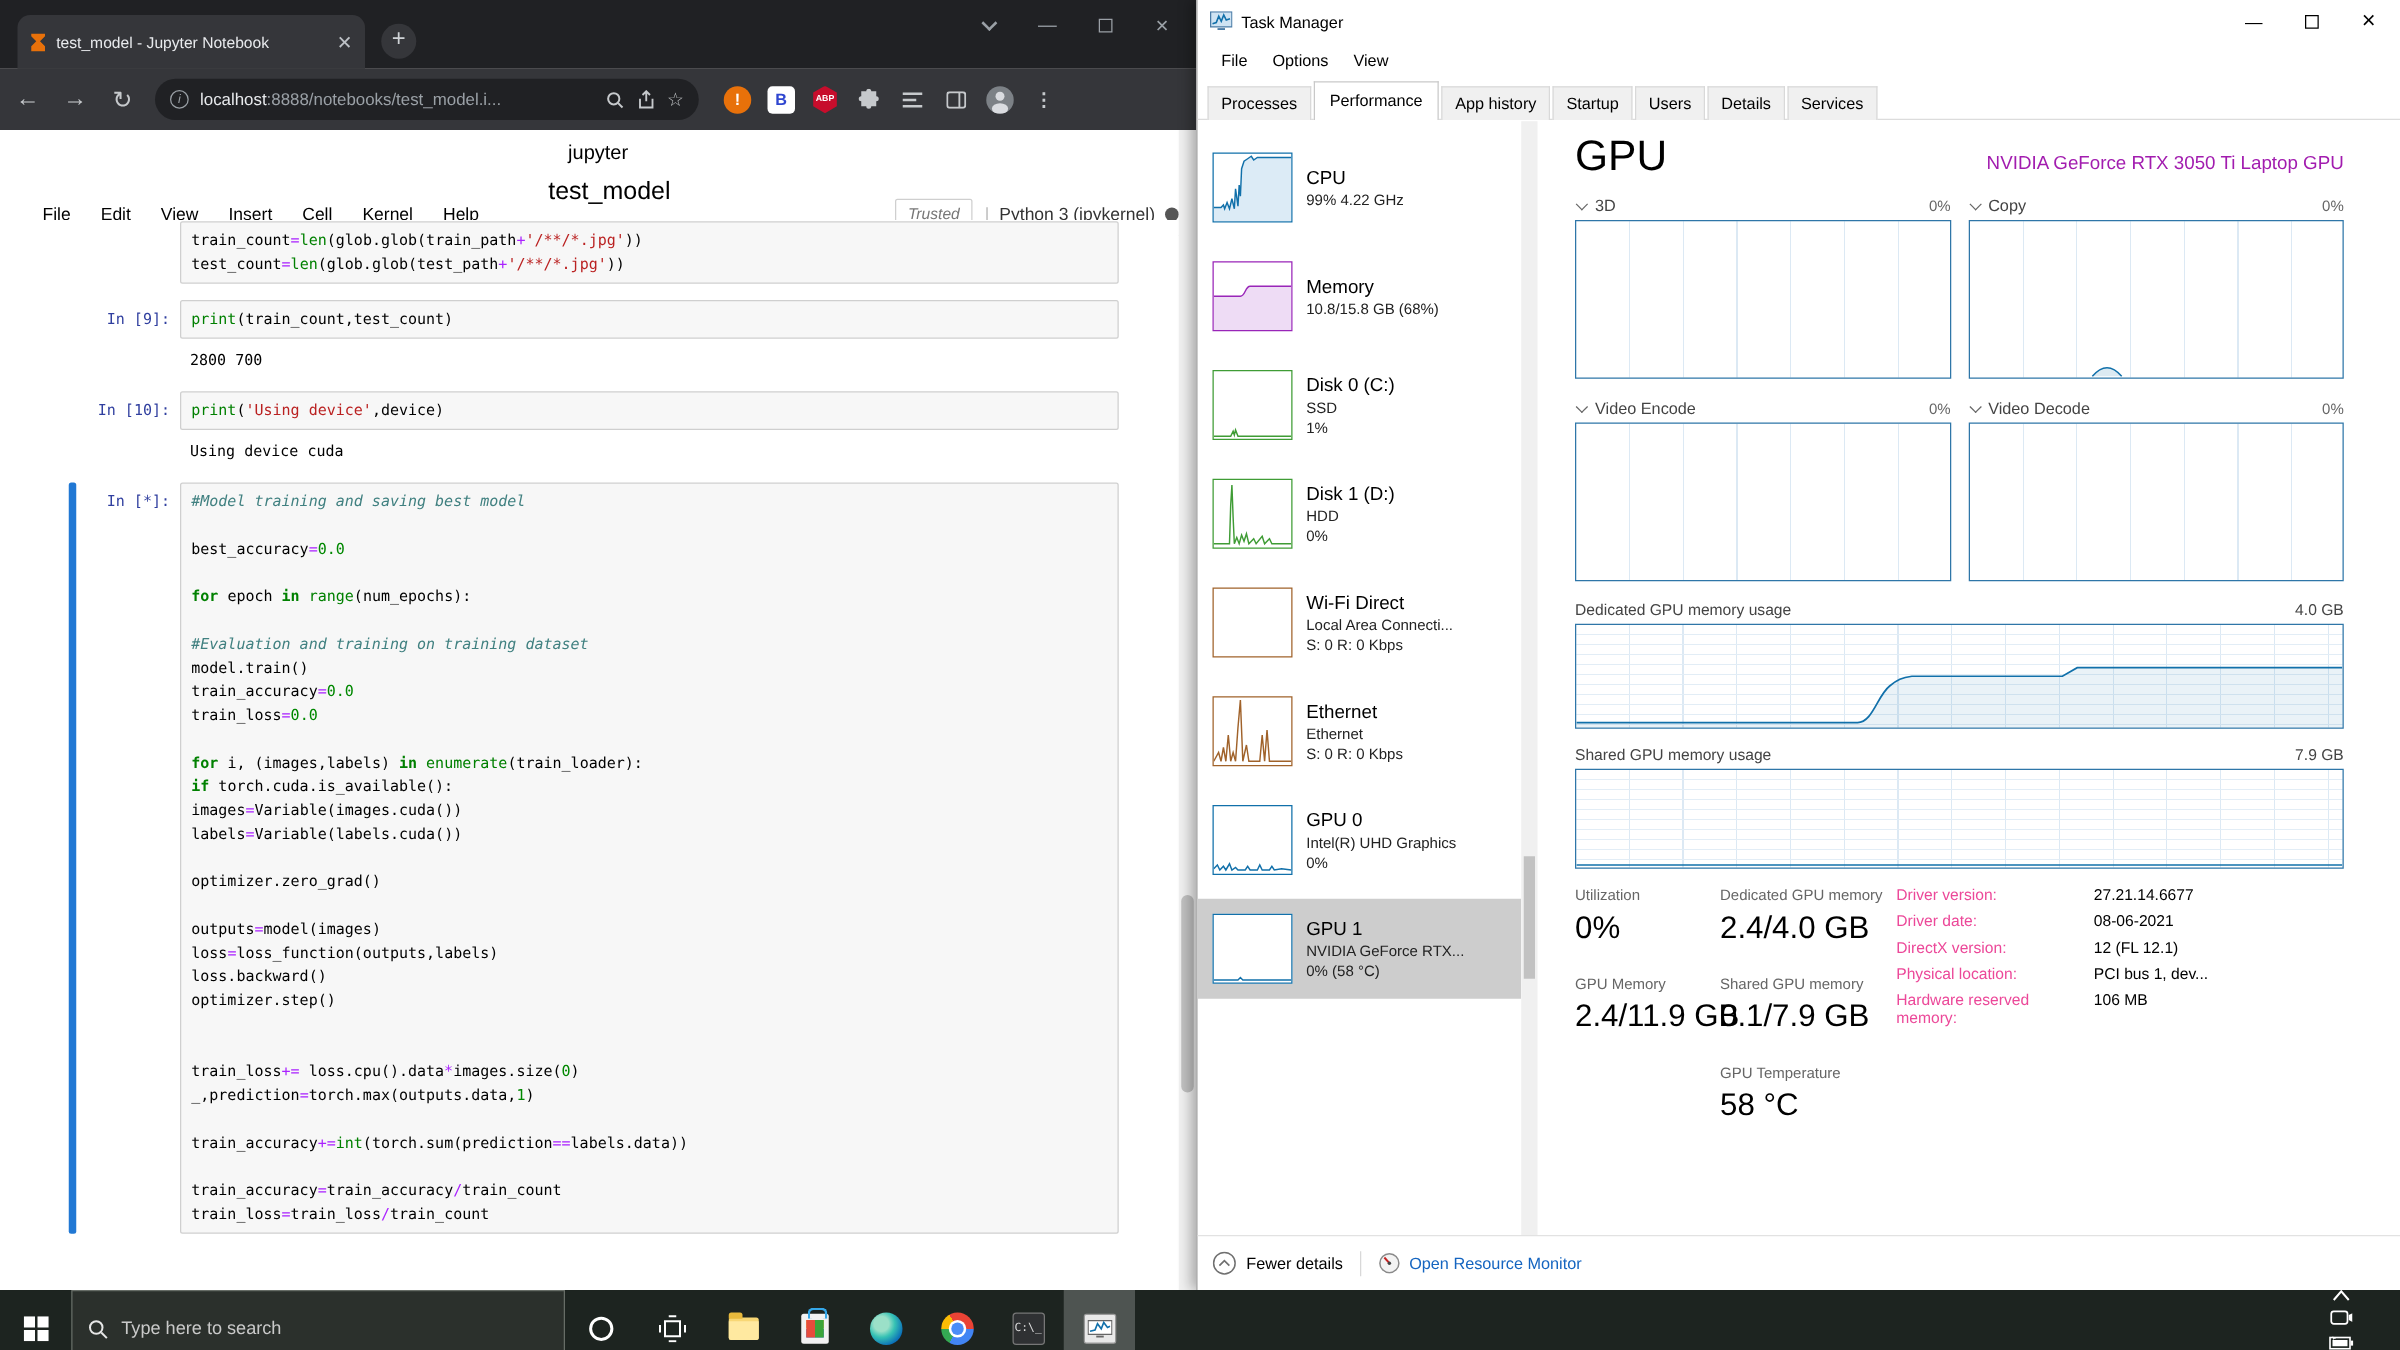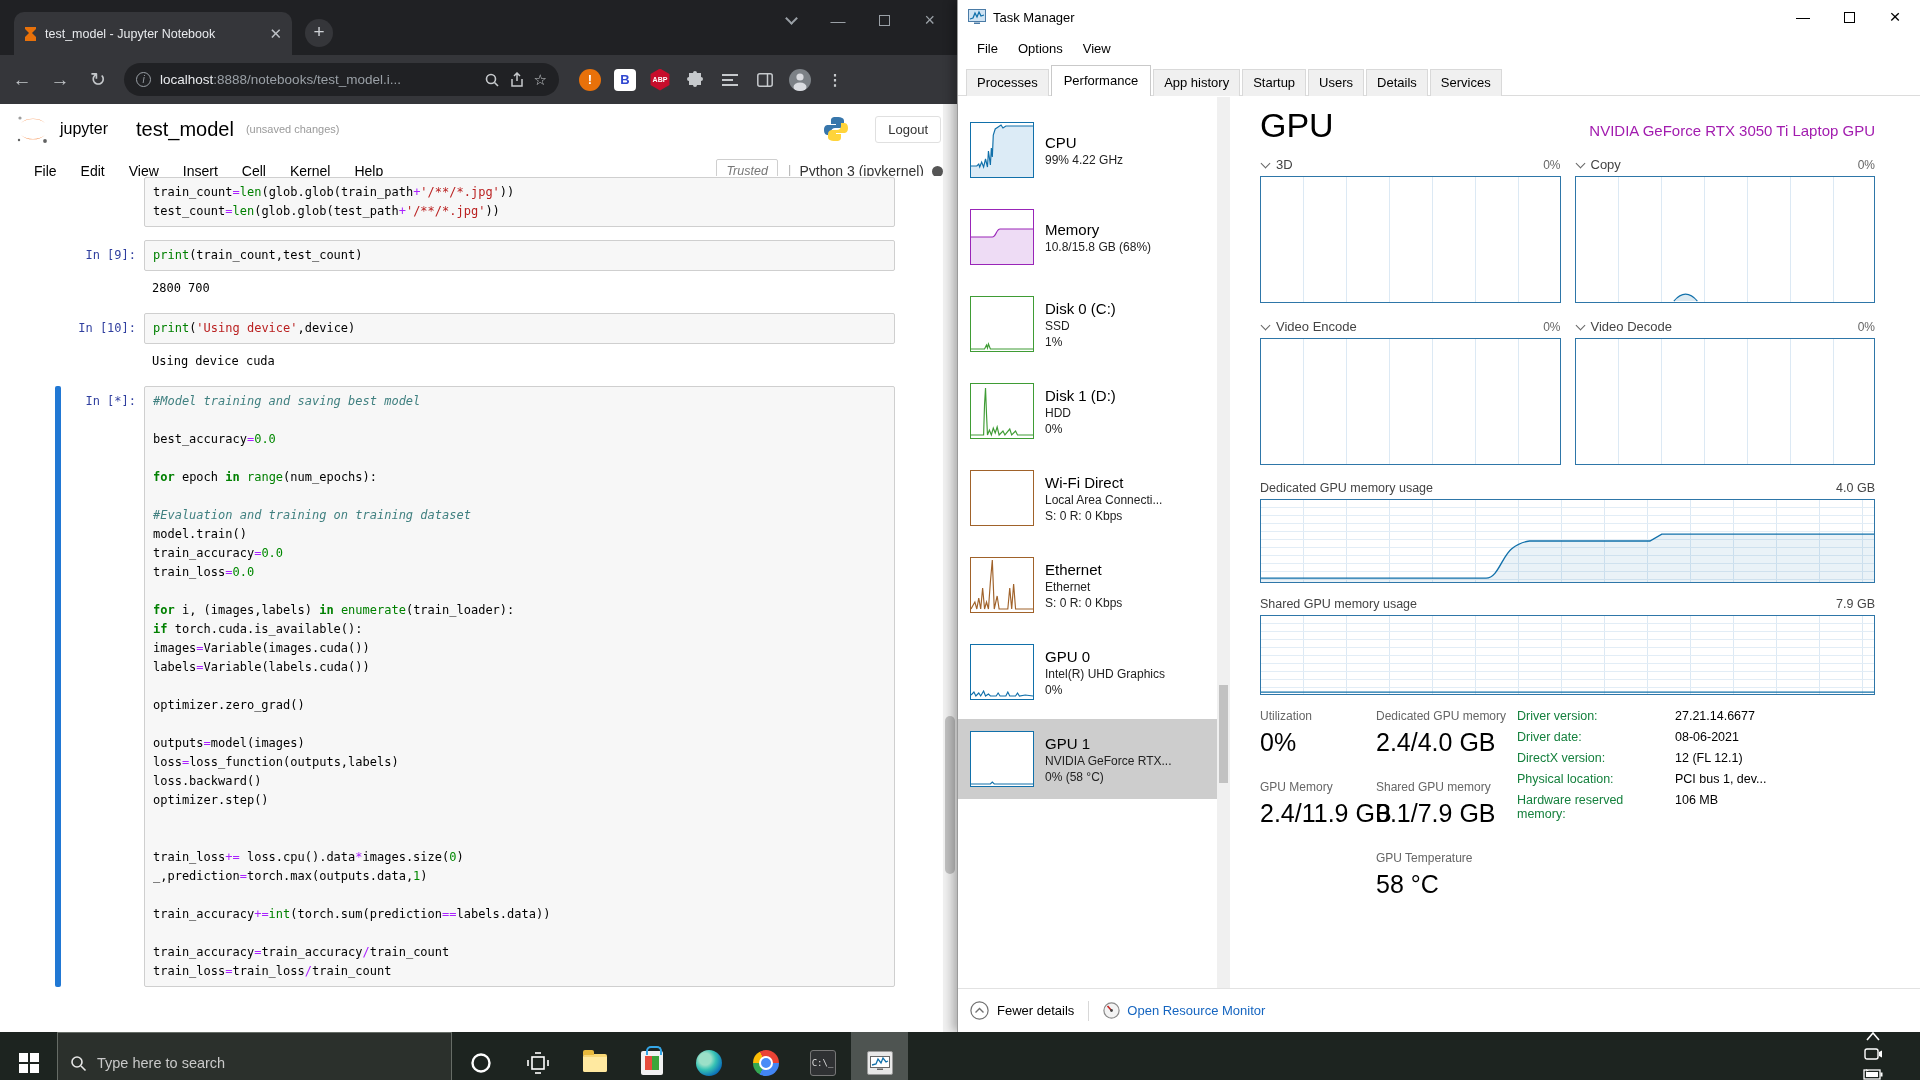--- a/index.html
+++ b/index.html
@@ -29,21 +29,21 @@
   .extic{width:22px;height:22px;display:flex;align-items:center;justify-content:center;font-weight:bold;flex:none;}
   .e-error-badge{background:#e8710a;border-radius:50%;color:#fff;font-size:13px;}
   .e-bitwarden{background:#fff;border-radius:4px;color:#2f46d0;font-size:13px;}
   .e-adblock-plus{background:#c70d2c;border-radius:5px;color:#fff;font-size:7px;clip-path:polygon(50% 0,93% 25%,93% 75%,50% 100%,7% 75%,7% 25%);}
   .e-extensions-puzzle{color:#c6c9cc;}
   .e-reading-list,.e-side-panel{color:#c6c9cc;}
   .e-profile-avatar{background:#7c8186;border-radius:50%;overflow:hidden;}
   .e-more-menu{color:#c6c9cc;font-size:15px;}
 
   
-  #jheader{height:50px;display:flex;align-items:center;padding:0 16px;gap:10px;background:#fff;}
+  #jheader{height:50px;display:flex;align-items:center;padding:0 16px;gap:10px;background:#fff;flex-direction:column;}
   #jlogo{display:flex;align-items:flex-end;gap:4px;}
   #jtitle{font-size:20px;color:#000;margin-left:18px;}
   #jsub{font-size:11px;color:#9a9a9a;margin-left:2px;}
   #jhead-right{margin-left:auto;display:flex;align-items:center;gap:26px;}
   #logout{border:1px solid #e0e0e0;border-radius:3px;background:#fff;font-size:13px;color:#333;padding:5px 12px;}
   #jmenurow{height:35px;border-bottom:1px solid #e7e7e7;display:flex;align-items:center;padding-left:22px;background:#fff;}
   .jmenu-item{font-size:14px;color:#000;padding:6px 12px;}
   #jmenu-right{margin-left:auto;display:flex;align-items:center;gap:10px;padding-right:14px;}
   #trusted{border:1px solid #cfcfcf;color:#777;font-size:12.5px;padding:4px 9px;border-radius:2px;font-style:italic;}
   #kernelind{display:flex;align-items:center;gap:8px;font-size:14px;color:#333;}
@@ -112,21 +112,21 @@
   .memhead{display:flex;justify-content:space-between;font-size:12.5px;color:#444;margin-bottom:4px;}
   
   #gpu-stats{display:flex;margin-top:12px;}
   .statcol1{width:116px;}
   .statcol2{width:141px;}
   .statblock{margin-bottom:23px;}
   .statblock .lbl{font-size:12px;color:#666;margin-bottom:5px;}
   .statblock .val{font-size:25px;font-weight:300;color:#000;white-space:nowrap;}
   .statcol3{flex:1;}
   .detailrow{display:flex;font-size:12.5px;margin-bottom:7px;}
-  .detailrow .dl{width:158px;color:#15803d;}
+  .detailrow .dl{width:158px;color:#ec4899;}
   .detailrow .dv{color:#000;}
   #tm-footer{position:absolute;left:0;right:0;bottom:0;height:44px;border-top:1px solid #e2e2e2;display:flex;align-items:center;padding-left:12px;gap:10px;}
   #fewer{display:flex;align-items:center;gap:8px;font-size:13px;color:#000;}
   #tm-footer .divider{width:1px;height:20px;background:#d8d8d8;margin:0 4px;}
   #resmon{display:flex;align-items:center;gap:7px;font-size:13px;color:#1565c0;}
 
   
   #taskbar{position:absolute;left:0;top:1032px;width:1920px;height:62px;background:#1d2420;display:flex;align-items:stretch;}
   .tb-btn{width:57px;display:flex;align-items:center;justify-content:center;position:relative;flex:none;}
   .tb-btn.active-app{background:rgba(255,255,255,.22);}

